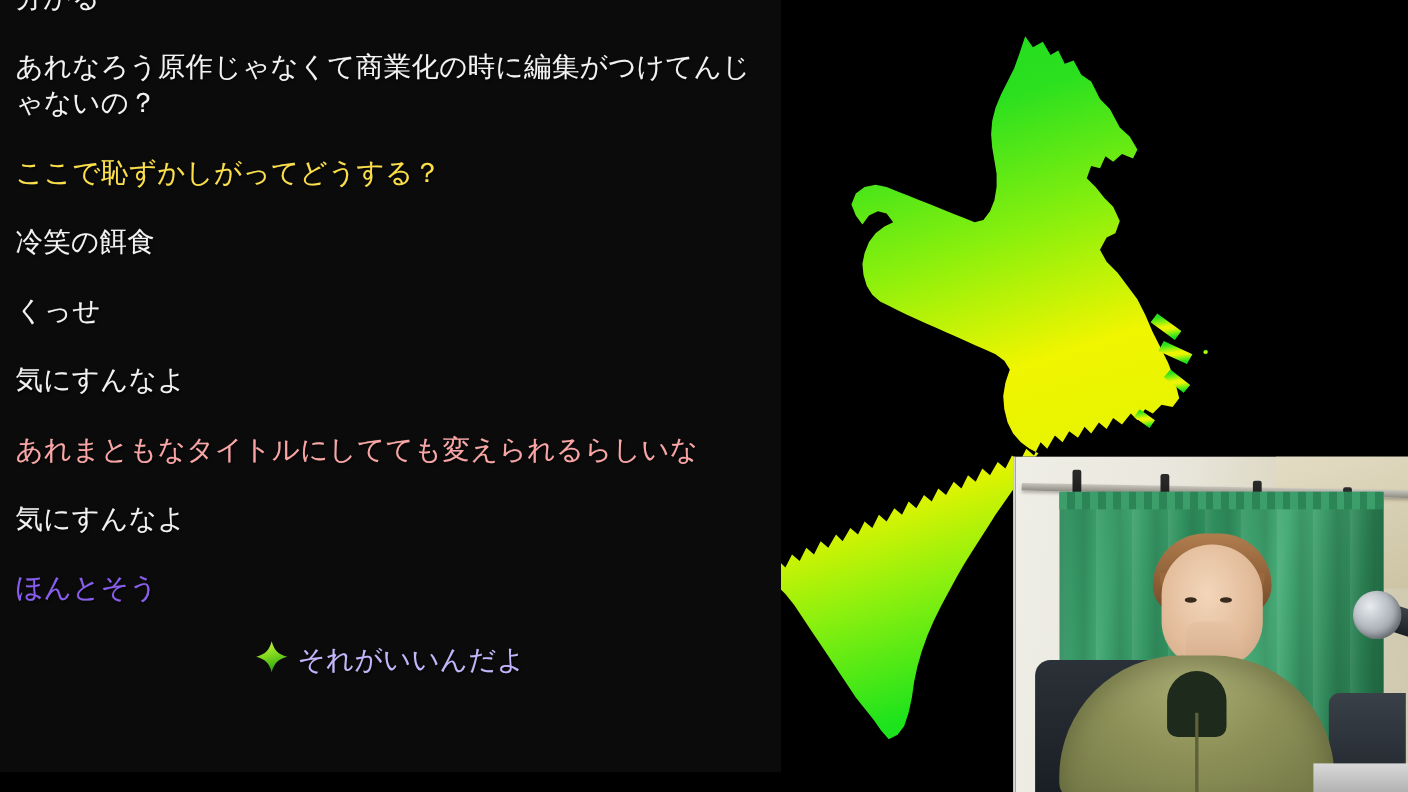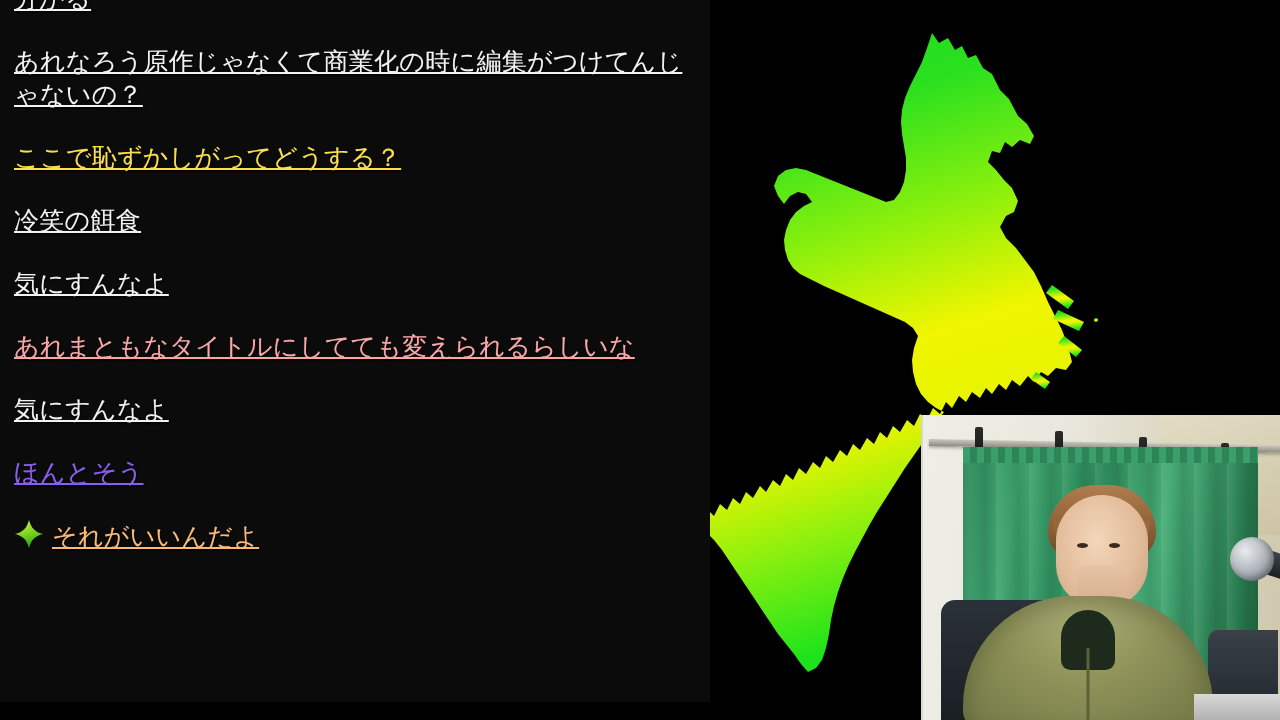--- a/index.html
+++ b/index.html
@@ -23,21 +23,20 @@
   #chat-list { position:absolute; left:0; top:-18px; width:710px; padding:0 14px; }
   .chat-msg {
     color:#f2f2f2;
     font-size:25px;
     line-height:1.32;
     margin-bottom:30px;
     letter-spacing:.3px;
     text-shadow:0 0 1px rgba(255,255,255,.25), 1px 1px 2px rgba(0,0,0,.95);
     white-space:normal;
     word-break:break-all;
-    text-decoration:underline;
   }
   .chat-msg.clipped { margin-bottom:30px; }
   .msg-emoji { display:inline-block; vertical-align:-4px; margin-right:8px; }
 
   
   .sparkle { width:30px; height:30px; }
 
   
   #webcam {
     position:absolute; left:921px; top:415px; width:359px; height:305px;
@@ -218,25 +217,26 @@
       </g>
     </svg>
   </div>
 
   <div id="chat-panel" style="background: rgb(11, 11, 11);">
     <div id="chat-list">
         <div class="chat-msg clipped" style="color: rgb(242, 242, 242);"><span>分かる</span></div>
         <div class="chat-msg" style="color: rgb(242, 242, 242);"><span>あれなろう原作じゃなくて商業化の時に編集がつけてんじゃないの？</span></div>
         <div class="chat-msg" style="color: #fde047;"><span>ここで恥ずかしがってどうする？</span></div>
         <div class="chat-msg" style="color: rgb(242, 242, 242);"><span>冷笑の餌食</span></div>
+        <div class="chat-msg" style="color: rgb(242, 242, 242);"><span>くっせ</span></div>
         <div class="chat-msg" style="color: rgb(242, 242, 242);"><span>気にすんなよ</span></div>
         <div class="chat-msg" style="color: #fca5a5;"><span>あれまともなタイトルにしてても変えられるらしいな</span></div>
         <div class="chat-msg" style="color: rgb(242, 242, 242);"><span>気にすんなよ</span></div>
         <div class="chat-msg" style="color: #8b5cf6;"><span>ほんとそう</span></div>
-        <div class="chat-msg" style="color: #fdba74;"><span class="msg-emoji"><svg class="sparkle" viewBox="0 0 32 32">
+        <div class="chat-msg" style="color: #c4b5fd; text-align: center;"><span class="msg-emoji"><svg class="sparkle" viewBox="0 0 32 32">
       <defs>
                 <linearGradient id="spg" x1="0" y1="0" x2="0.3" y2="1">
         <stop offset="0%" stop-color="#d4f54a"></stop>
                   <stop offset="55%" stop-color="#7fd61e"></stop>
         <stop offset="100%" stop-color="#2faa12"></stop>
                 </linearGradient>
               </defs>
       <path d="M16 1 C18.2 9.6 22.4 13.8 31 16 C22.4 18.2 18.2 22.4 16 31
                C13.8 22.4 9.6 18.2 1 16 C9.6 13.8 13.8 9.6 16 1 Z" fill="url(#spg)"></path>
             </svg></span><span>それがいいんだよ</span></div>

